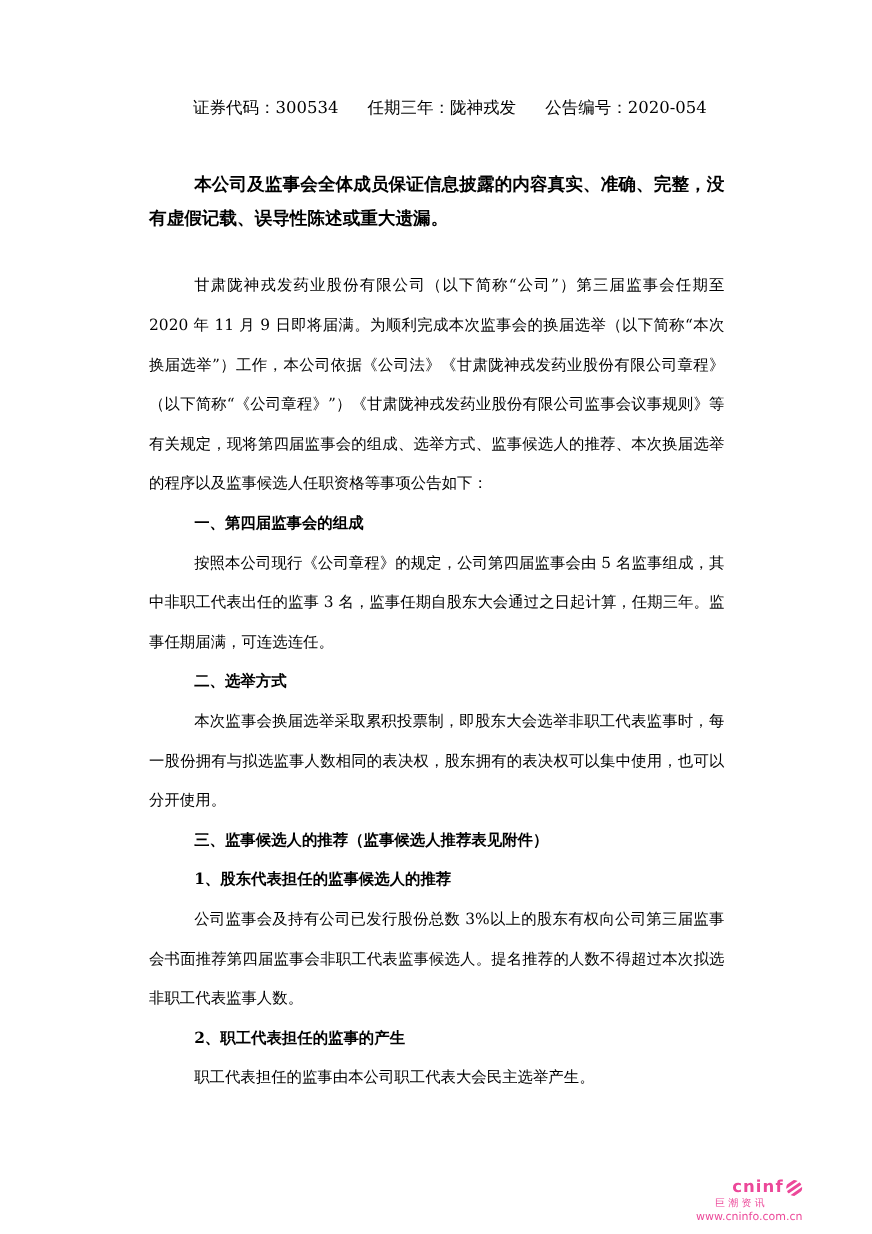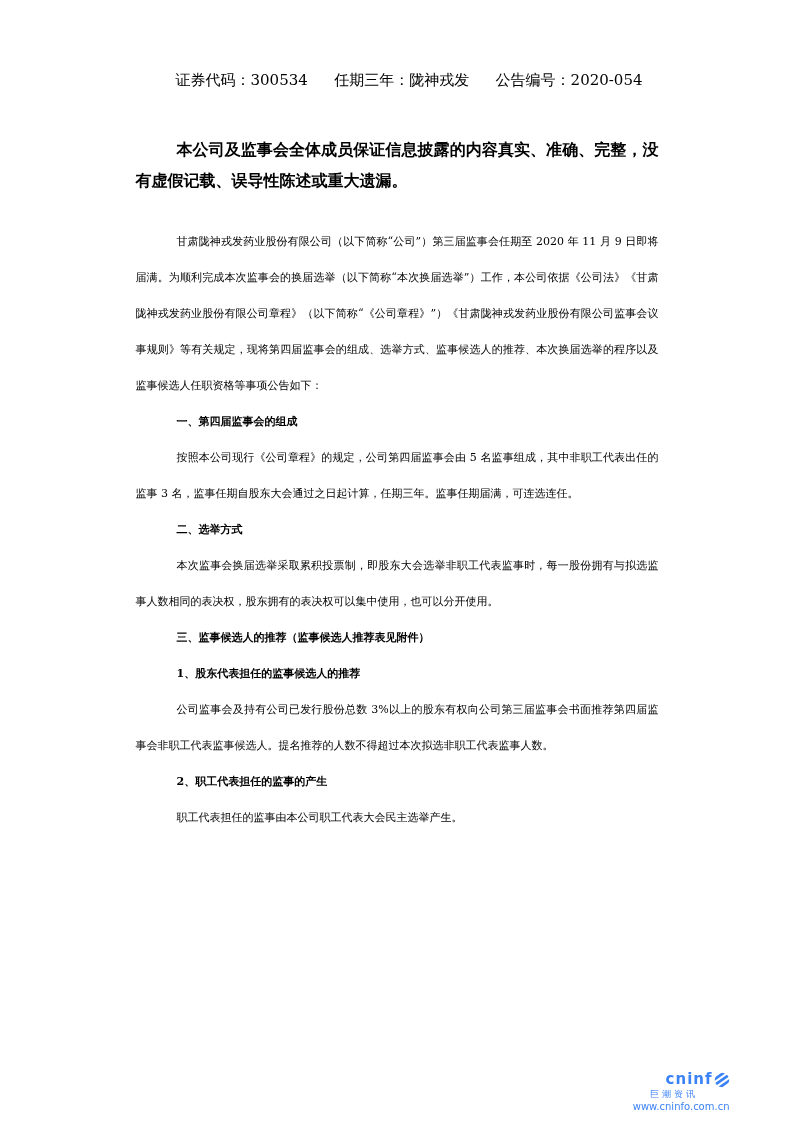--- a/index.html
+++ b/index.html
@@ -3,21 +3,21 @@
 <meta charset="utf-8">
 <style>
   html, body { margin: 0; padding: 0; background: #ffffff; }
   .page {
     position: relative;
     width: 722px;
     height: 1122px;
     margin: 0 auto;
     background: #ffffff;
     box-sizing: border-box;
-    padding: 70px 99px 0 100px;
+    padding: 88px 99px 0 100px;
     overflow: hidden;
     font-family: "DejaVu Serif", "Liberation Serif", serif;
     color: #000000;
   }
   .header-row {
     display: flex;
     justify-content: space-between;
     align-items: baseline;
     font-size: 15px;
     line-height: 20px;
@@ -38,36 +38,36 @@
     font-family: "DejaVu Sans", "Liberation Sans", sans-serif;
     font-weight: bold;
     font-size: 16px;
     line-height: 31px;
     text-indent: 41px;
     text-align: justify;
   }
   .body-block { margin-top: 28px; }
   .para {
     margin: 0;
-    font-size: 11px;
+    font-size: 14px;
     line-height: 36px;
     text-indent: 41px;
     text-align: justify;
   }
   .heading {
     font-family: "DejaVu Sans", "Liberation Sans", sans-serif;
     font-weight: bold;
     text-align: left;
   }
   .subitem { text-align: left; font-weight: bold; }
   .cninfo-logo {
     position: absolute;
     right: 28px;
     bottom: 10px;
-    color: #3b82f6;
+    color: #ec4899;
     font-family: "DejaVu Sans", "Liberation Sans", sans-serif;
     text-align: center;
     line-height: 1.15;
   }
   .brand-row {
     display: flex;
     align-items: center;
     justify-content: flex-end;
     gap: 1px;
   }

